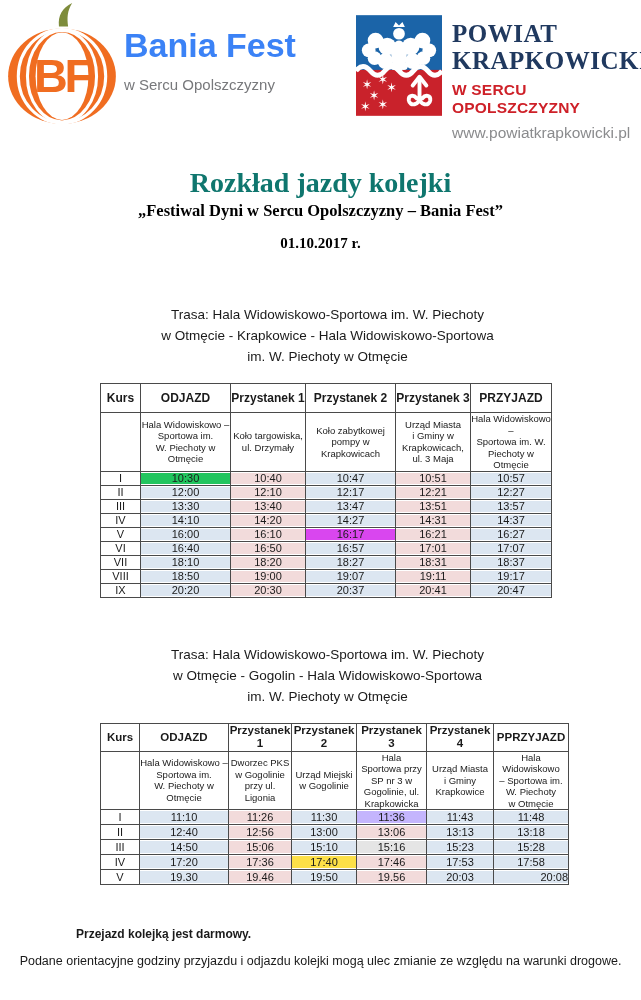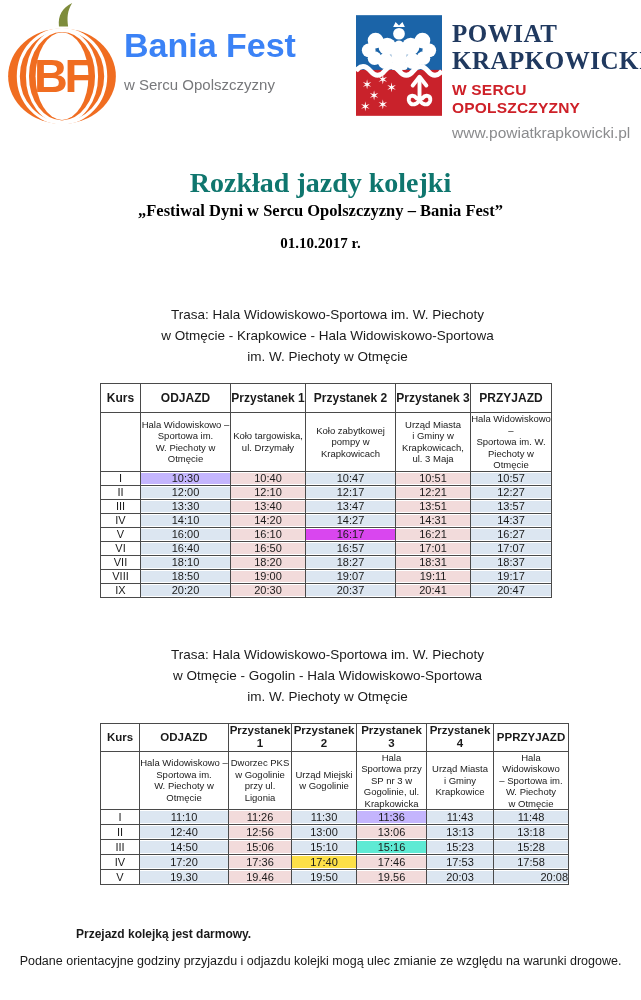--- a/index.html
+++ b/index.html
@@ -159,21 +159,21 @@
 Krapkowicach,
 ul. 3 Maja</th>
           <th class="sub">Hala Widowiskowo –
 Sportowa im. W.
 Piechoty w Otmęcie</th>
         </tr>
       </thead>
       <tbody>
         <tr>
           <td class="kurs">I</td>
-          <td class="time" style="background: #c4b5fd;">10:30</td>
+          <td class="time" style="background: #22c55e;">10:30</td>
           <td class="time" style="background: rgb(242, 219, 219);">10:40</td>
           <td class="time" style="background: rgb(220, 230, 241);">10:47</td>
           <td class="time" style="background: rgb(242, 219, 219);">10:51</td>
           <td class="time" style="background: rgb(220, 230, 241);">10:57</td>
         </tr>
         <tr>
           <td class="kurs">II</td>
           <td class="time" style="background: rgb(220, 230, 241);">12:00</td>
           <td class="time" style="background: rgb(242, 219, 219);">12:10</td>
           <td class="time" style="background: rgb(220, 230, 241);">12:17</td>
@@ -310,21 +310,21 @@
           <td class="time" style="background: rgb(220, 230, 241);">13:00</td>
           <td class="time" style="background: rgb(242, 219, 219);">13:06</td>
           <td class="time" style="background: rgb(220, 230, 241);">13:13</td>
           <td class="time" style="background: rgb(220, 230, 241);">13:18</td>
         </tr>
         <tr>
           <td class="kurs">III</td>
           <td class="time" style="background: rgb(220, 230, 241);">14:50</td>
           <td class="time" style="background: rgb(242, 219, 219);">15:06</td>
           <td class="time" style="background: rgb(220, 230, 241);">15:10</td>
-          <td class="time" style="background: #5eead4;">15:16</td>
+          <td class="time" style="background: #e5e5e5;">15:16</td>
           <td class="time" style="background: rgb(220, 230, 241);">15:23</td>
           <td class="time" style="background: rgb(220, 230, 241);">15:28</td>
         </tr>
         <tr>
           <td class="kurs">IV</td>
           <td class="time" style="background: rgb(220, 230, 241);">17:20</td>
           <td class="time" style="background: rgb(242, 219, 219);">17:36</td>
           <td class="time" style="background: #fde047;">17:40</td>
           <td class="time" style="background: rgb(242, 219, 219);">17:46</td>
           <td class="time" style="background: rgb(220, 230, 241);">17:53</td>

